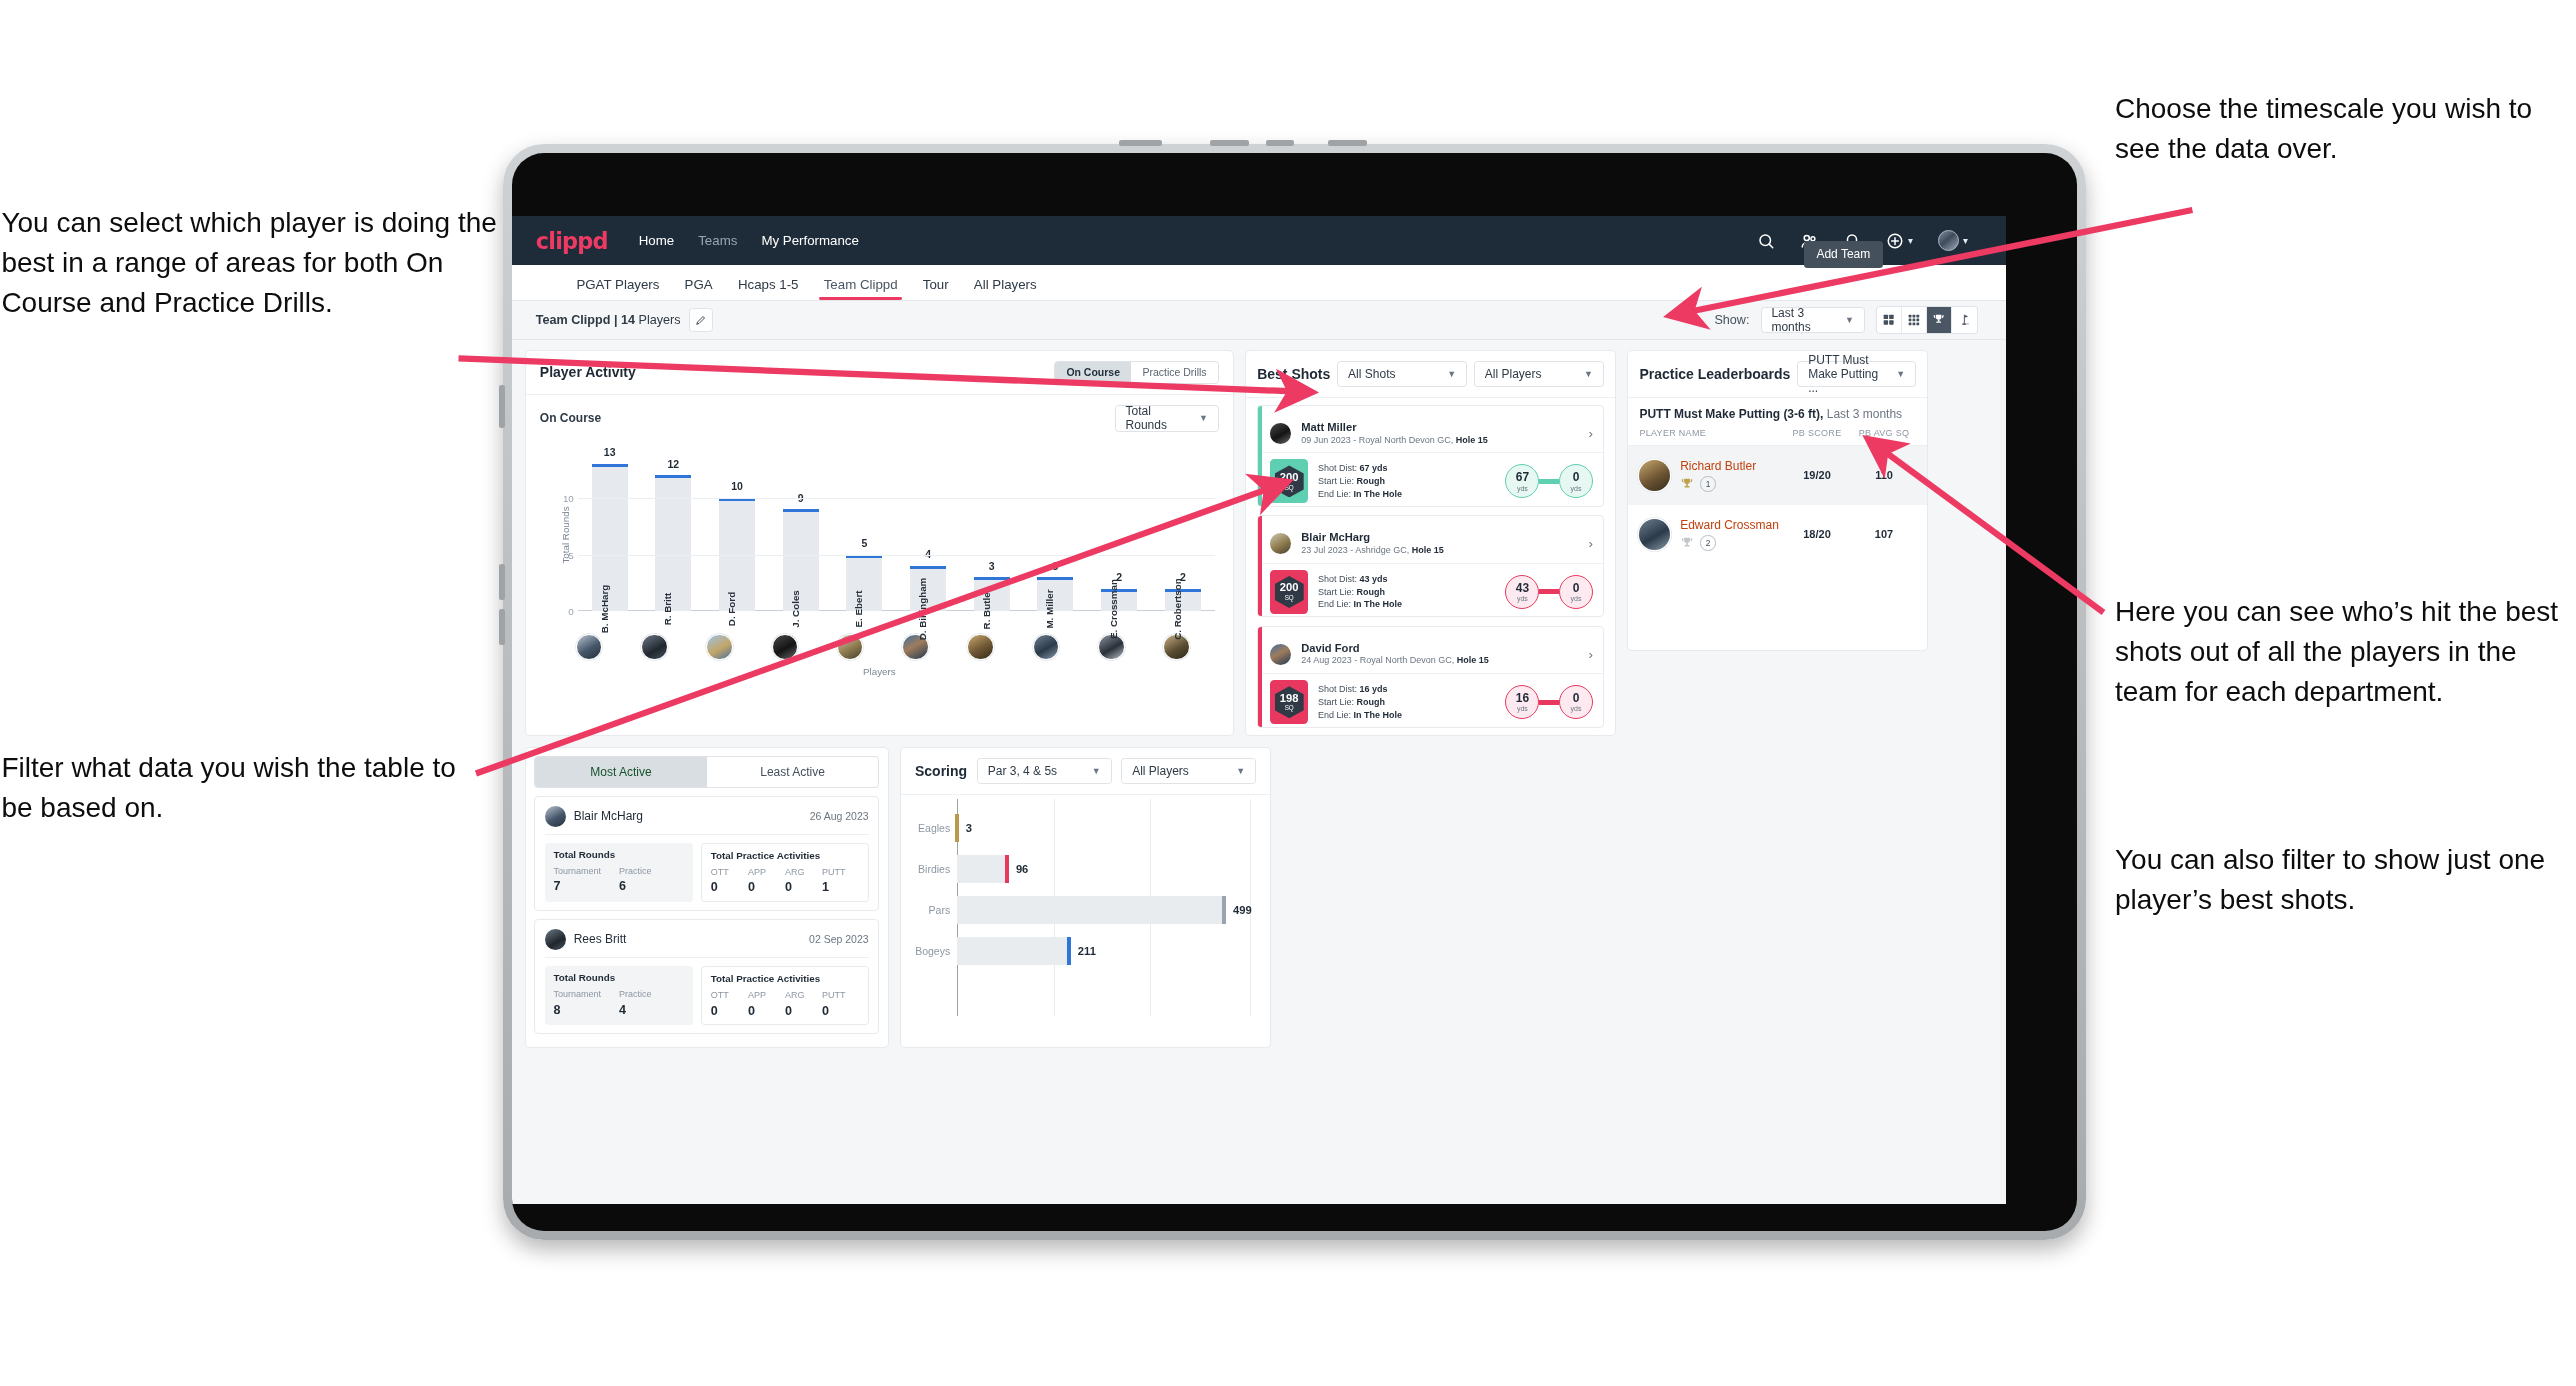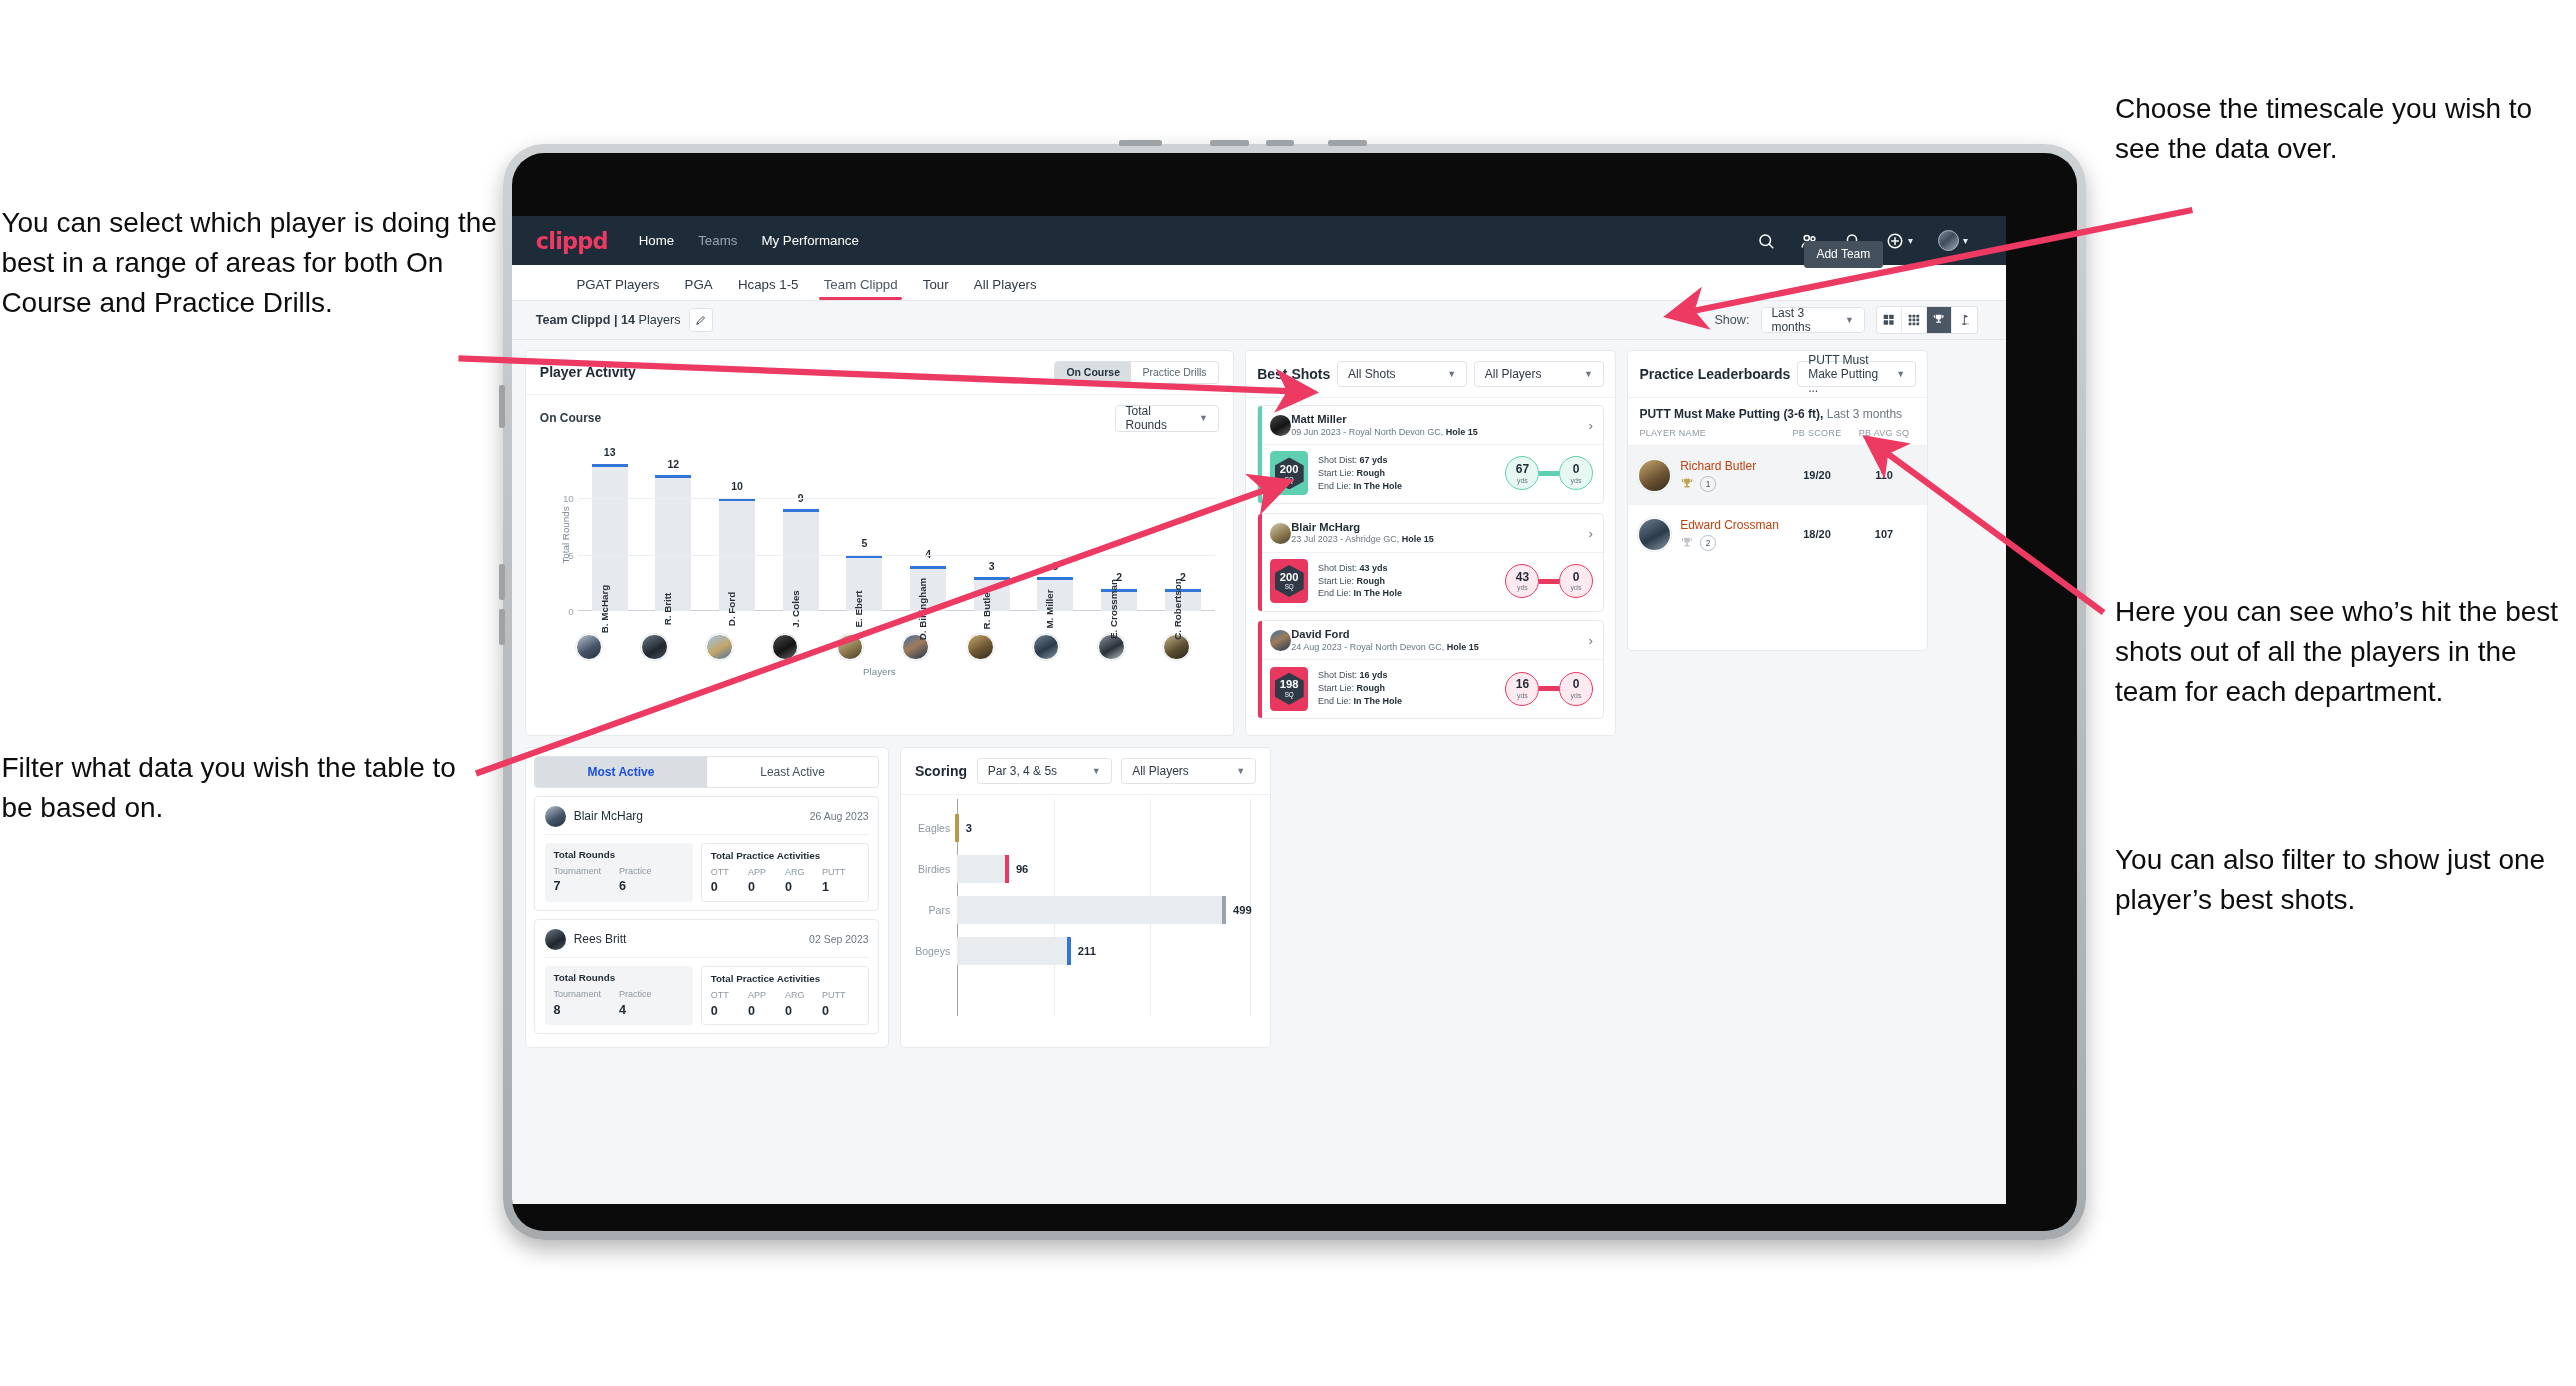--- a/index.html
+++ b/index.html
@@ -117,21 +117,21 @@
   .pav { width:26.6px; height:26.6px; border-radius:50%; border:1.4px solid #fff; box-shadow:0 0 0 0.7px #dfe3e7; }
   .xlabel { text-align:center; font-size:9.8px; color:#7b8694; margin-top:5.6px; }
 
   
   #best-shots { width:371px; height:386px; display:flex; flex-direction:column; }
   #best-shots .card-hd { gap:7px; padding:9.8px 11.2px; }
   .bs-sel { flex:1; }
   .bs-list { padding:7px 11.2px; display:flex; flex-direction:column; gap:8.4px; overflow:hidden; }
   .shot { border:0.7px solid #e6eaee; border-radius:4.2px; position:relative; overflow:hidden; background:#fff; }
   .shot .stripe { position:absolute; left:0; top:0; bottom:0; width:4.2px; }
-  .shot-top { display:flex; align-items:center; gap:0; padding:7px 9.8px 6.3px 12px; }
+  .shot-top { display:flex; align-items:center; gap:10px; padding:7px 9.8px 6.3px 12px;margin-top:8px; }
   .sav { width:21px; height:21px; border-radius:50%; flex-shrink:0; }
   .sname { font-size:11.2px; font-weight:700; color:#1f2a36; line-height:1.22; }
   .smeta { font-size:9px; color:#6b7682; line-height:1.25; }
   .smeta b { color:#222d39; }
   .chev { margin-left:auto; color:#6b7682; font-size:13.3px; }
   .shot-bot { display:flex; align-items:center; gap:9.8px; padding:6.3px 9.8px 7.7px 12px;
               border-top:0.7px solid #eef1f4; }
   .hexbadge { width:38px; height:44px; border-radius:4.2px; display:flex; align-items:center;
               justify-content:center; flex-shrink:0; }
   .hexin { width:29px; height:32px; background:#2f3a46; color:#fff; display:flex; flex-direction:column;
@@ -166,21 +166,21 @@
   .pl-av { width:31px; height:31px; border-radius:50%; flex-shrink:0; margin-right:9.8px;
            box-shadow:0 0 0 1.4px #fff, 0 0 0 2.1px #e2e6ea; }
   .pl-nm { font-size:12px; color:#c2410c; }
   .pl-medal { display:flex; align-items:center; gap:6.3px; margin-top:3.5px; }
   .pl-rank { width:15.4px; height:15.4px; border-radius:50%; border:0.7px solid #b6bec6; font-size:8.4px;
              display:flex; align-items:center; justify-content:center; color:#44505c; }
   .pl-val { font-size:11px; color:#1f2a36; font-weight:600; }
 
   .ac-tabs { display:flex; border:0.7px solid #dfe3e7; border-radius:3.5px; overflow:hidden; }
   .ac-tab { flex:1; text-align:center; font-size:12px; padding:7.7px 0; color:#44505c; }
-  .ac-tab.on { background:#d9dee3; color:#1d4ed8; font-weight:700; }
+  .ac-tab.on { background:#d9dee3; color:#14532d; font-weight:400; }
   .ac-card { border:0.7px solid #e6eaee; border-radius:4.2px; margin-top:8.4px; padding:8.4px 9.8px; }
   .ac-hd { display:flex; align-items:center; gap:7.7px; }
   .ac-av { width:21px; height:21px; border-radius:50%; }
   .ac-nm { font-size:12px; color:#1f2a36; }
   .ac-dt { margin-left:auto; font-size:10.5px; color:#6b7682; }
   .ac-body { display:flex; gap:8.4px; margin-top:7.7px; padding-top:7.7px; border-top:0.7px solid #eef1f4; }
   .ac-box { border-radius:3.5px; padding:6.3px 8.4px; }
   .ac-box.grey { background:#f2f4f6; width:148px; }
   .ac-box.bord { border:0.7px solid #e6eaee; flex:1; }
   .ac-bt { font-size:9.8px; font-weight:700; color:#1f2a36; }

